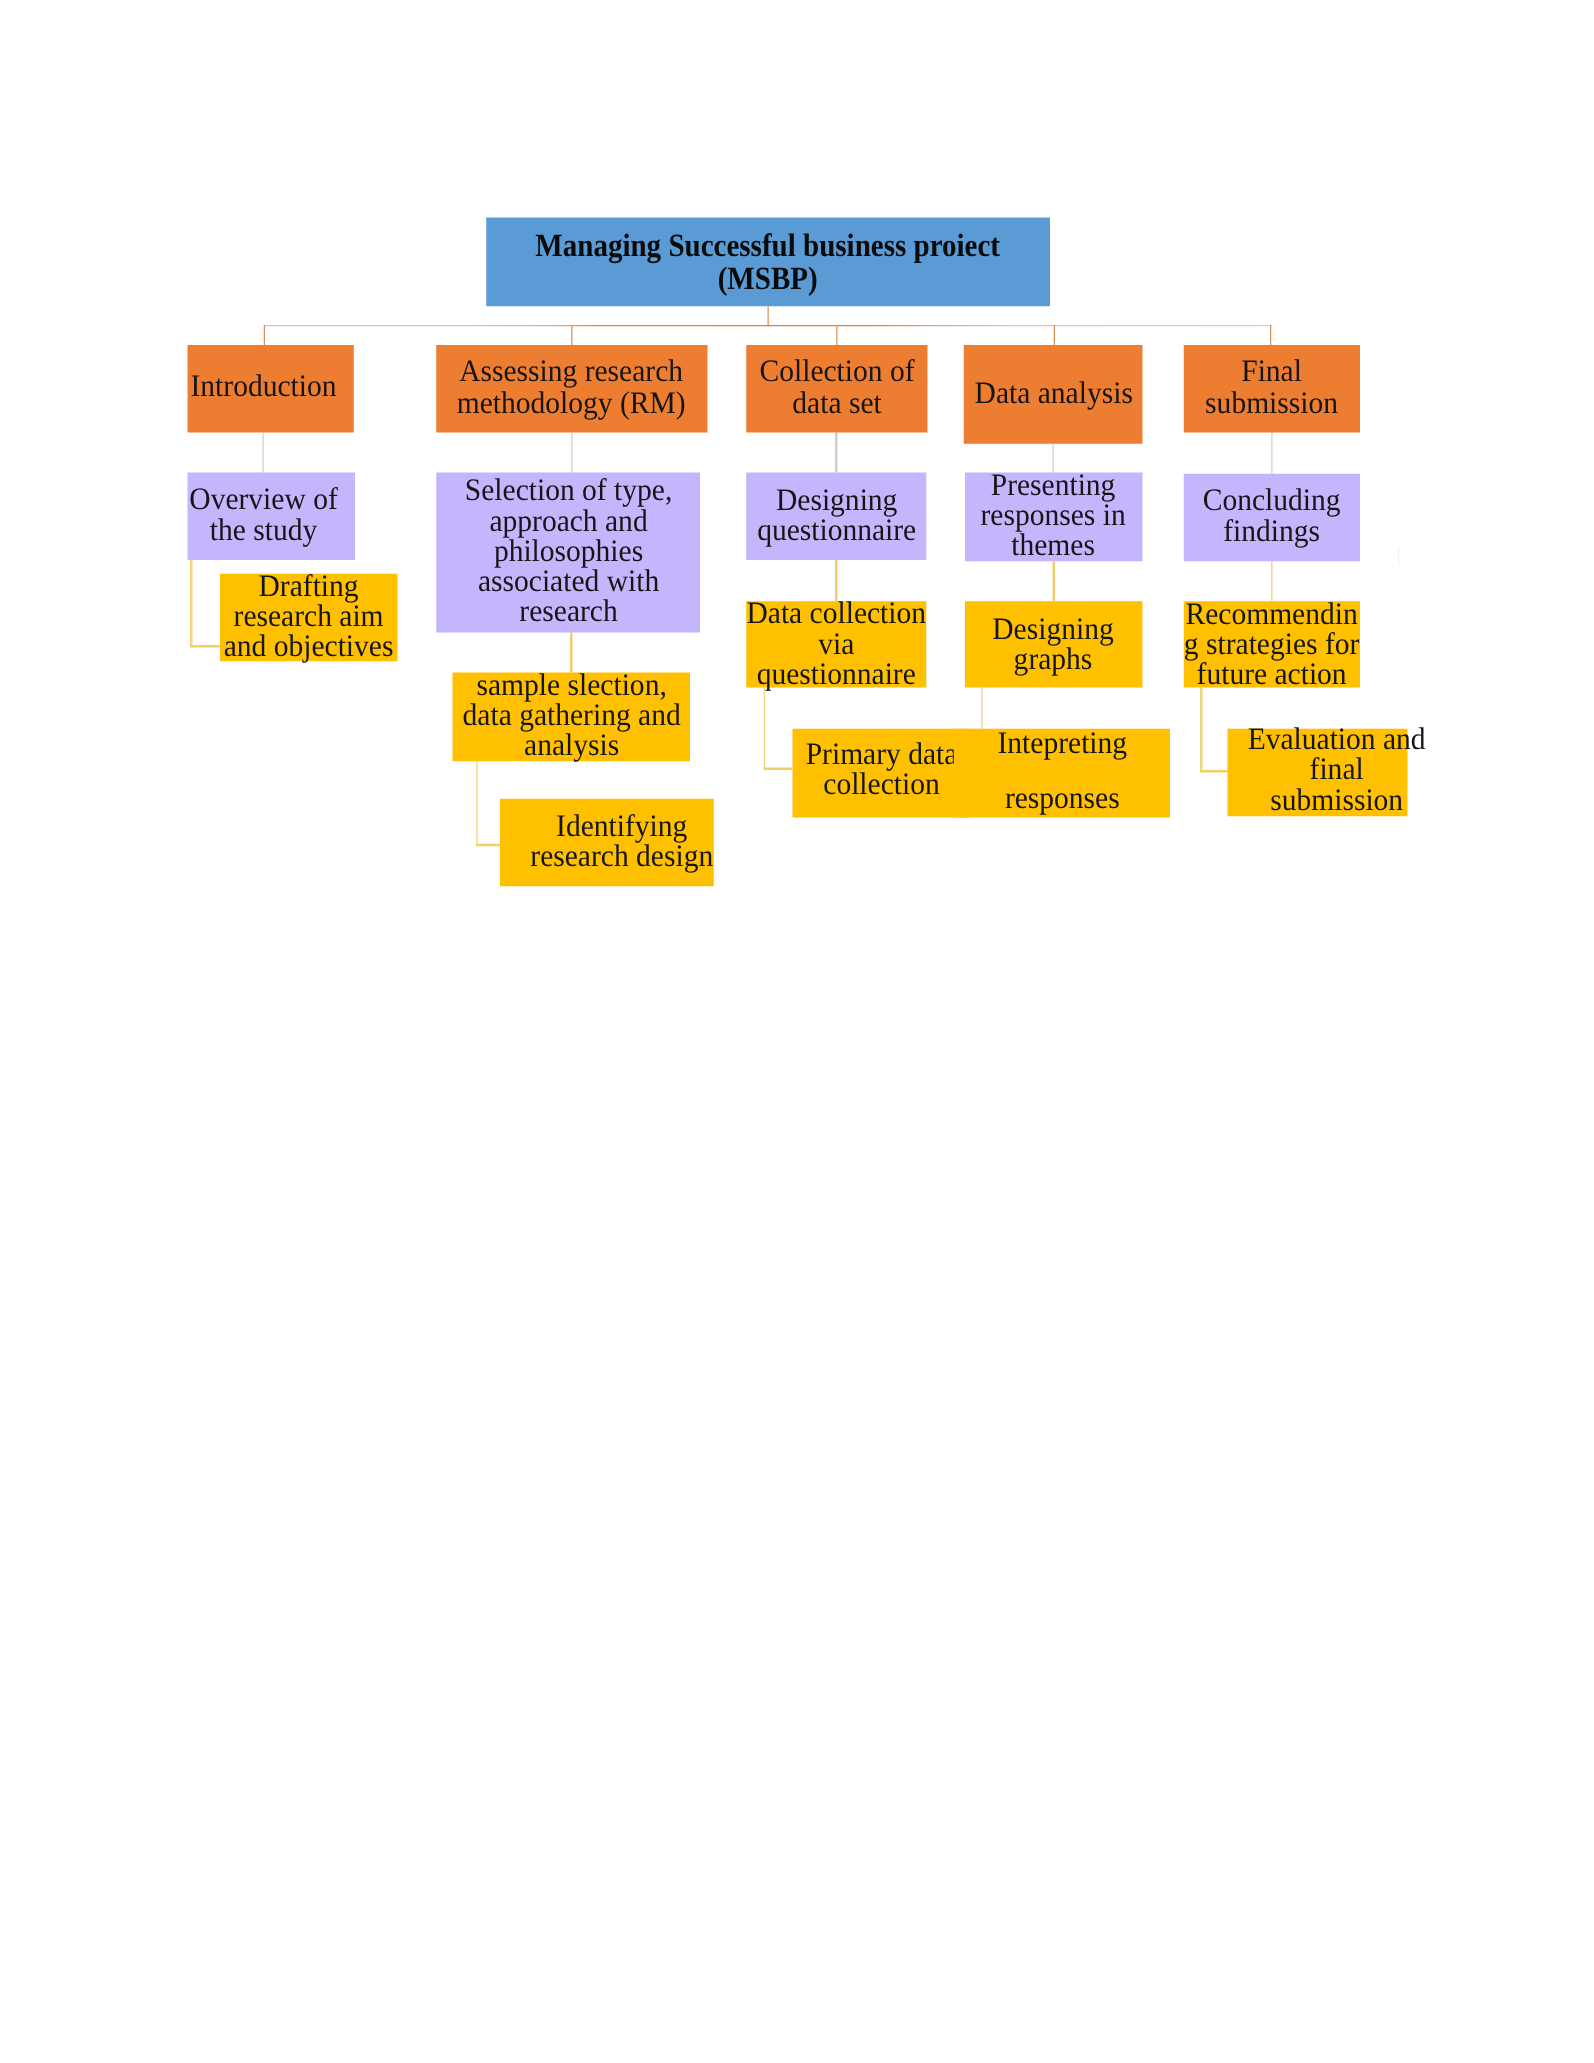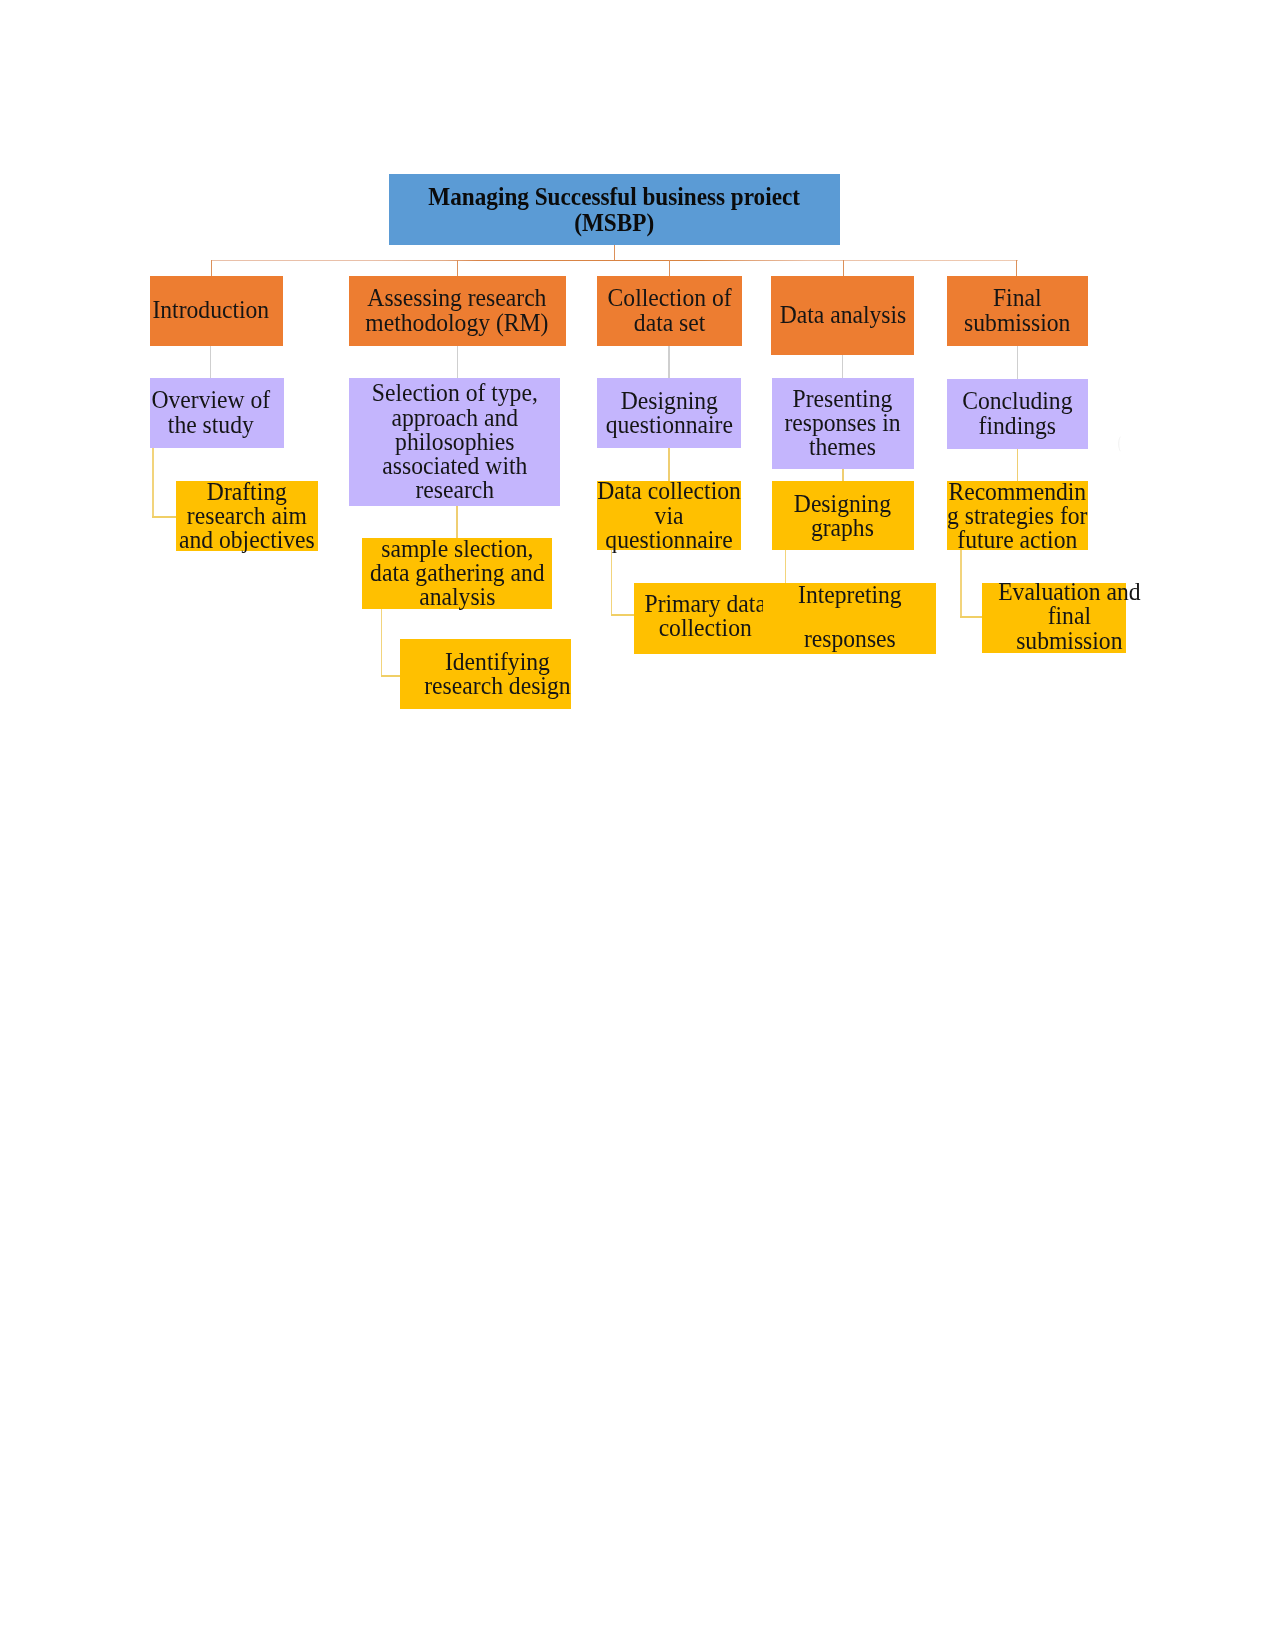--- a/index.html
+++ b/index.html
@@ -124,28 +124,28 @@
 
   <div class="node lvl-2 shift-left" style="left:150px; top:377.5px; width:133.5px; height:70px;">
     <span class="txt">Overview of<br>the study</span>
   </div>
   <div class="node lvl-2" style="left:349.4px; top:378px; width:211px; height:128px;">
     <span class="txt">Selection of type,<br>approach and<br>philosophies<br>associated with<br>research</span>
   </div>
   <div class="node lvl-2" style="left:597px; top:378px; width:143.7px; height:70px;">
     <span class="txt">Designing<br>questionnaire</span>
   </div>
-  <div class="node lvl-2" style="left:771.7px; top:377.6px; width:142.3px; height:91px;text-align:center;">
+  <div class="node lvl-2" style="left:771.7px; top:377.6px; width:142.3px; height:71px;text-align:center;">
     <span class="txt">Presenting<br>responses in<br>themes</span>
   </div>
   <div class="node lvl-2" style="left:946.9px; top:378.5px; width:141.2px; height:70px;">
     <span class="txt">Concluding<br>findings</span>
   </div>
 
-  <div class="node lvl-3" style="left:176px; top:481px; width:142px; height:70px;">
+  <div class="node lvl-3" style="left:176px; top:459px; width:142px; height:70px;">
     <span class="txt">Drafting<br>research aim<br>and objectives</span>
   </div>
   <div class="node lvl-3" style="left:362.3px; top:537.5px; width:190px; height:71px;">
     <span class="txt">sample slection,<br>data gathering and<br>analysis</span>
   </div>
   <div class="node lvl-3" style="left:400px; top:638.8px; width:171.2px; height:70px;padding-left:24px;">
     <span class="txt">Identifying<br>research design</span>
   </div>
   <div class="node lvl-3" style="left:597px; top:481px; width:143.7px; height:69.3px;">
     <span class="txt">Data collection<br>via<br>questionnaire</span>

